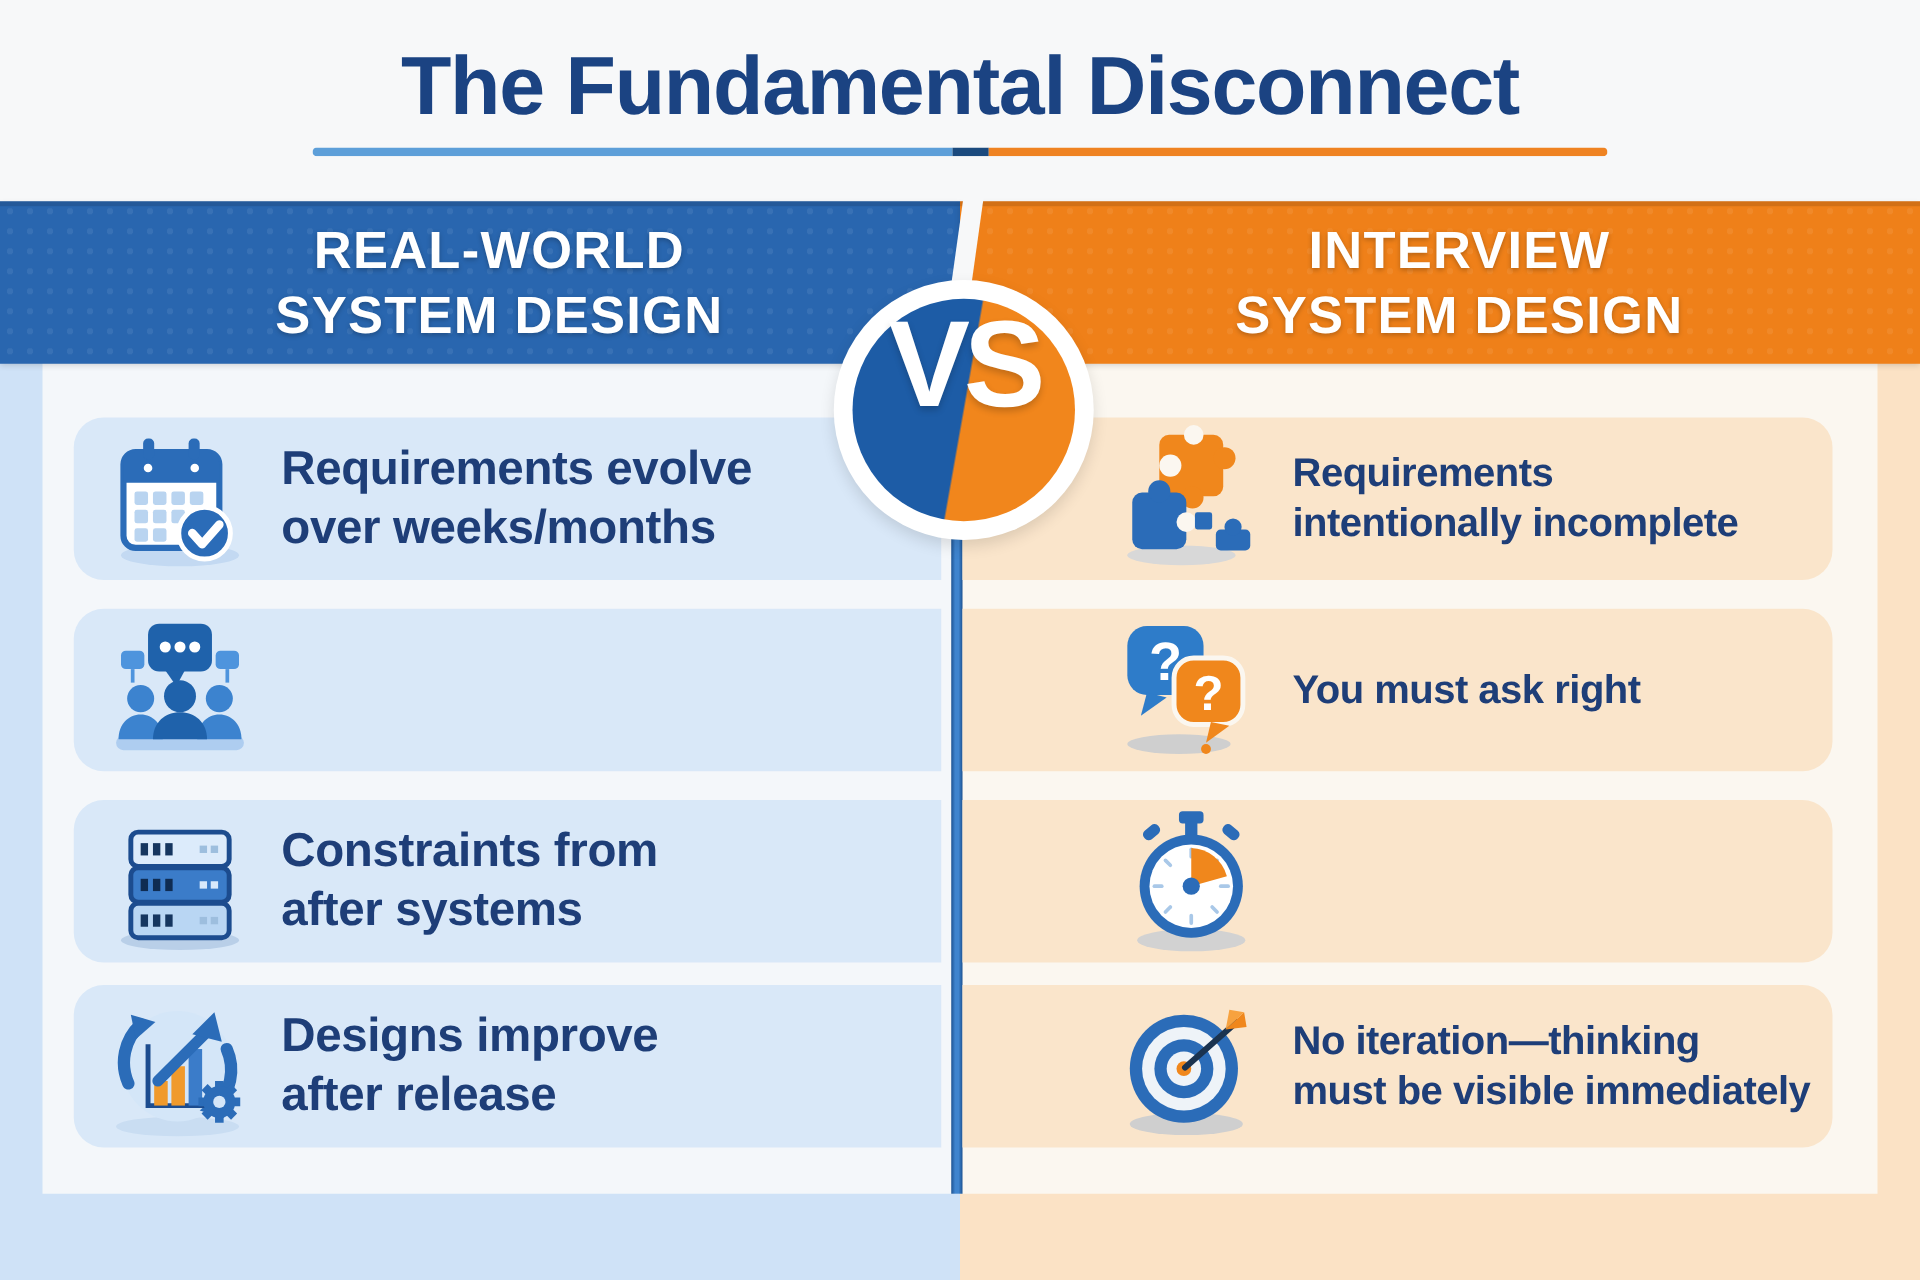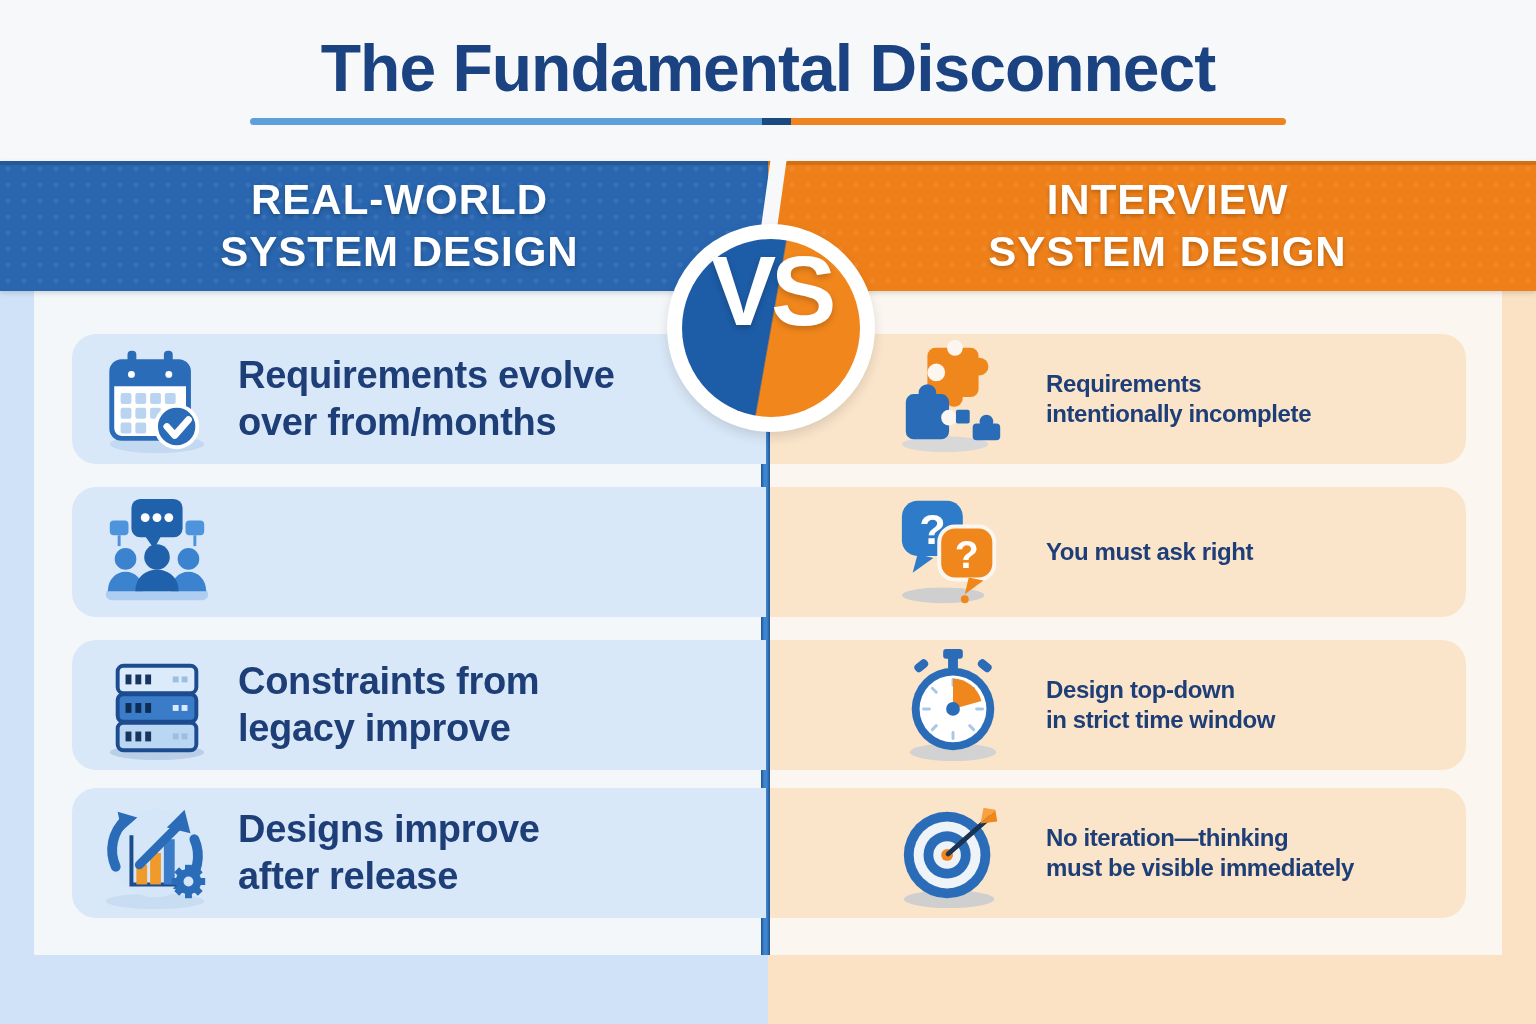--- a/index.html
+++ b/index.html
@@ -40,28 +40,28 @@
   .panel-left{left:34px;background:var(--panel-left-bg,#f4f7fa);}
   .panel-right{left:768px;background:var(--panel-right-bg,#fbf7f0);}
   .divider{
     position:absolute;left:761px;top:424px;width:9px;height:531px;
     background:linear-gradient(90deg,#1d5393,#3f84ce 35%,#3f84ce 65%,#1d5393);
   }
   
   .card{
     position:absolute;height:130px;display:flex;align-items:center;box-sizing:border-box;
   }
-  .card.cl{left:72px;width:694px;background:var(--card-blue-bg,#d9e8f8);border-radius:24px 0 0 24px;padding-left:26px;}
+  .card.cl{left:59px;width:694px;background:var(--card-blue-bg,#d9e8f8);border-radius:24px 0 0 24px;padding-left:26px;}
   .card.cr{left:770px;width:696px;background:var(--card-orange-bg,#fae5cb);border-radius:0 24px 24px 0;padding-left:124px;}
   .row1{top:334px}.row2{top:487px}.row3{top:640px}.row4{top:788px}
   .icon{width:118px;height:118px;flex:0 0 118px;margin-right:22px;}
   .icon svg{width:100%;height:100%;display:block;}
   .card-text{font-weight:700;color:var(--card-text,#1e3e78);line-height:1.24;}
   .cl .card-text{font-size:38px;letter-spacing:-0.3px;}
-  .cr .card-text{font-size:24px;letter-spacing:-0.4px;margin-left:12px;}
+  .cr .card-text{font-size:32px;letter-spacing:-0.4px;}
   .card-text span{display:block;white-space:nowrap;}
   
   .vs{
     position:absolute;left:667px;top:224px;width:208px;height:208px;border-radius:50%;
     background:#fff;display:flex;align-items:center;justify-content:center;
     box-shadow:0 5px 12px rgba(0,0,0,.12);
   }
   .vs-inner{
     width:178px;height:178px;border-radius:50%;
     background:linear-gradient(100deg,var(--vs-blue,#1d5ca6) 49.6%,var(--vs-orange,#f1861c) 50.4%);
@@ -124,21 +124,21 @@
             <rect x="53" y="69" width="11" height="11" rx="2"></rect>
           <rect x="23" y="84" width="11" height="11" rx="2"></rect>
             <rect x="38" y="84" width="11" height="11" rx="2"></rect>
         </g>
         <circle cx="80" cy="88" r="21" fill="#2b6cb8" stroke="#ffffff" stroke-width="4"></circle>
         <path d="M70 88l8 9 14-16" stroke="#ffffff" stroke-width="7" fill="none" stroke-linecap="round" stroke-linejoin="round"></path>
       </svg>
     </span>
     <div class="card-text">
       <span>Requirements evolve</span>
-      <span>over from/months</span>
+      <span>over weeks/months</span>
     </div>
   </div>
 
   <div class="card cl row2">
     <span class="icon">
       <svg viewBox="0 0 120 120">
         <rect x="8" y="97" width="104" height="12" rx="6" fill="#aecdf0"></rect>
         <rect x="12" y="28" width="19" height="15" rx="4" fill="#4e94dd"></rect>
           <rect x="20" y="43" width="3" height="11" fill="#4e94dd"></rect>
         <rect x="89" y="28" width="19" height="15" rx="4" fill="#4e94dd"></rect>
@@ -187,21 +187,21 @@
             <rect x="85" y="89" width="6" height="6"></rect>
         </g>
         <g fill="#d9e9fb">
             <rect x="76" y="60" width="6" height="6"></rect>
             <rect x="85" y="60" width="6" height="6"></rect>
           </g>
       </svg>
     </span>
     <div class="card-text">
       <span>Constraints from</span>
-      <span>legacy improve</span>
+      <span>after systems</span>
     </div>
   </div>
 
   <div class="card cl row4">
     <span class="icon">
       <svg viewBox="0 0 120 120">
         <ellipse cx="58" cy="109" rx="50" ry="8" fill="#c9ddf2"></ellipse>
         <circle cx="58" cy="60" r="45" fill="#d4e6f8"></circle>
         <path d="M18 74 A42 42 0 0 1 28 26" stroke="#2b6cb8" stroke-width="10" fill="none" stroke-linecap="round"></path>
         <polygon points="20,18 40,24 24,38" fill="#2b6cb8"></polygon>
@@ -293,24 +293,20 @@
             <line x1="84" y1="64" x2="90" y2="64"></line>
           <line x1="39" y1="43" x2="43" y2="47"></line>
             <line x1="77" y1="81" x2="81" y2="85"></line>
           <line x1="81" y1="43" x2="77" y2="47"></line>
             <line x1="43" y1="81" x2="39" y2="85"></line>
         </g>
         <path d="M60 64 L60 33 A31 31 0 0 1 89 56 Z" fill="#f0871c"></path>
         <circle cx="60" cy="64" r="7" fill="#2b6cb8"></circle>
       </svg>
     </span>
-    <div class="card-text">
-      <span>Design top-down</span>
-      <span>in strict time window</span>
-    </div>
   </div>
 
   <div class="card cr row4">
     <span class="icon">
       <svg viewBox="0 0 120 120">
         <ellipse cx="56" cy="107" rx="46" ry="9" fill="#cfcfcf"></ellipse>
         <circle cx="54" cy="62" r="44" fill="#2b6cb8"></circle>
         <circle cx="54" cy="62" r="34" fill="#eef3f8"></circle>
         <circle cx="54" cy="62" r="24" fill="#2b6cb8"></circle>
         <circle cx="54" cy="62" r="14" fill="#eef3f8"></circle>

